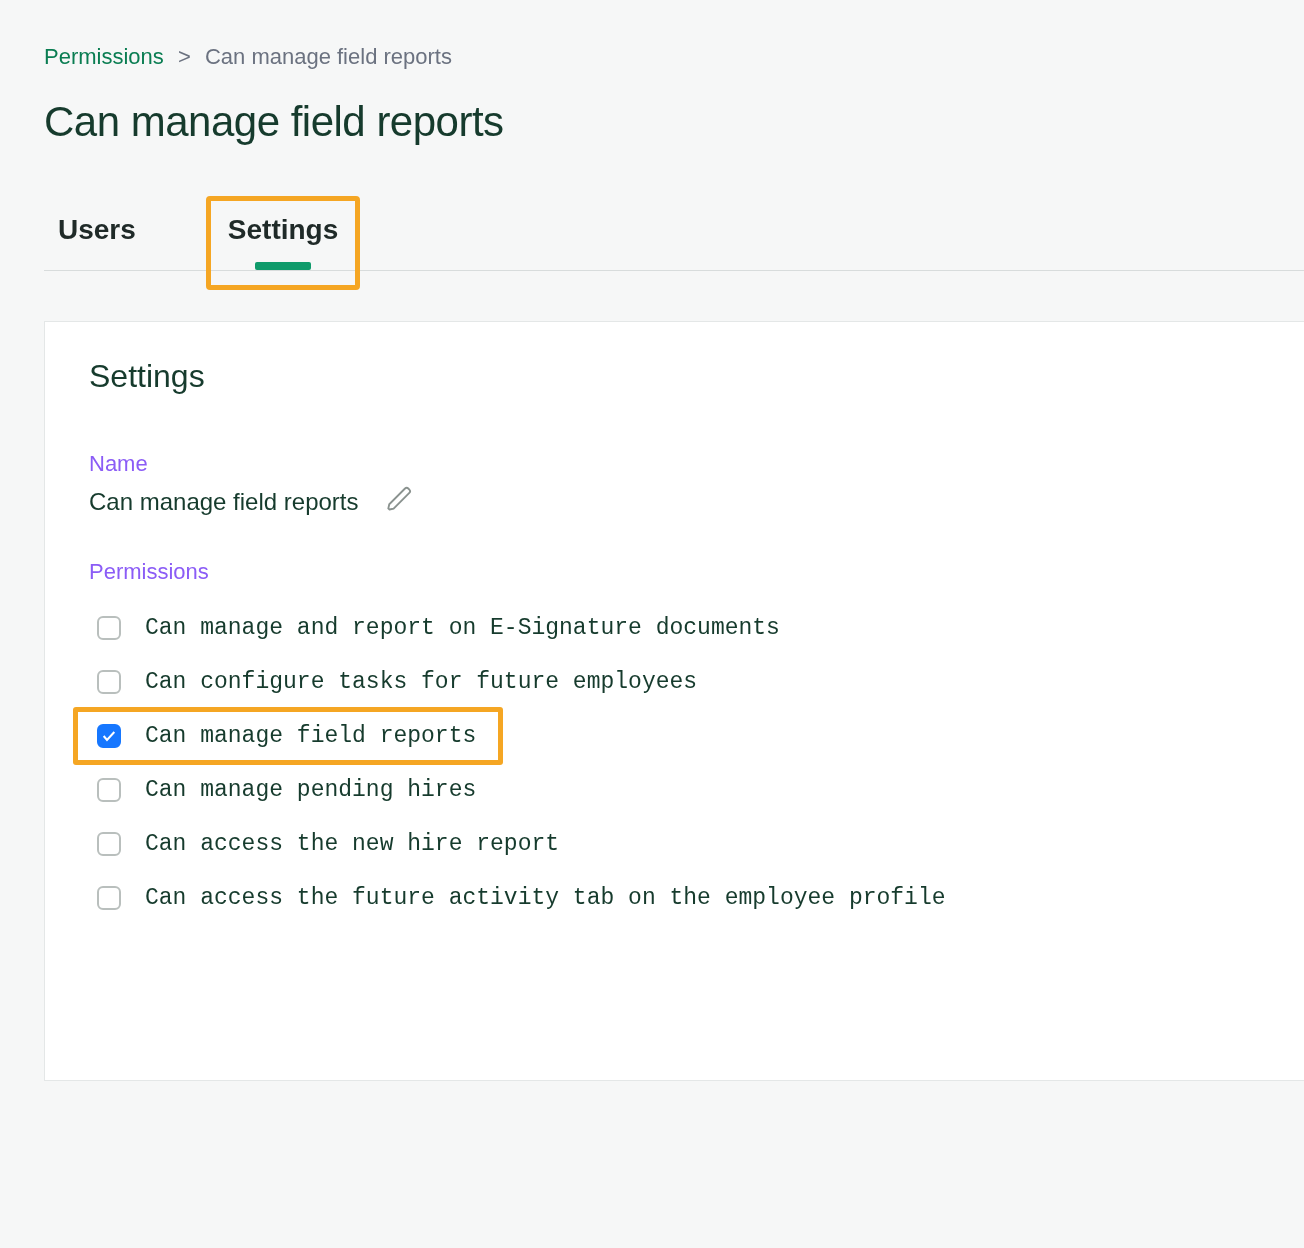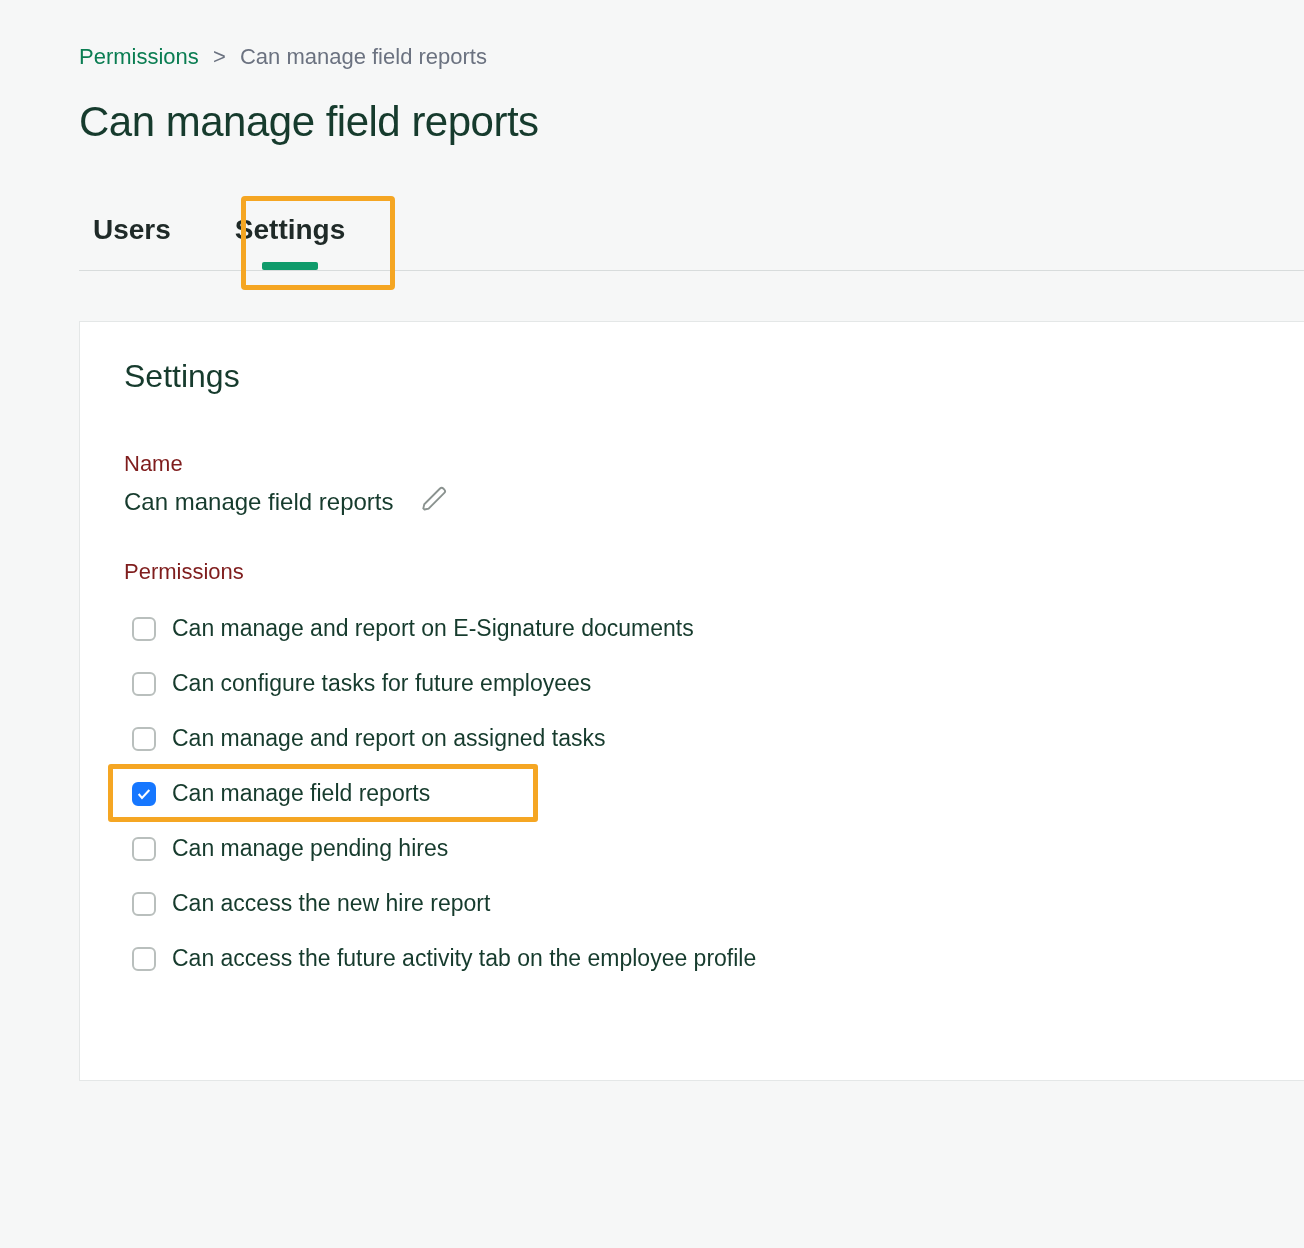--- a/index.html
+++ b/index.html
@@ -4,21 +4,20 @@
 <style>
   * { box-sizing: border-box; margin: 0; padding: 0; }
   body {
     font-family: -apple-system, BlinkMacSystemFont, "Segoe UI", Helvetica, Arial, sans-serif;
     background: #f6f7f7;
     color: #1a3a2e;
     width: 1304px;
   }
   .page {
     padding: 44px 0 0 44px;
-    margin-left: 35px;
   }
   .breadcrumb {
     font-size: 22px;
     color: #6b7280;
     margin-bottom: 28px;
   }
   .breadcrumb a {
     color: #0a7d52;
     text-decoration: none;
   }
@@ -31,21 +30,21 @@
   }
   h1.page-title {
     font-size: 42px;
     font-weight: 500;
     color: #163b2d;
     letter-spacing: -0.5px;
     margin-bottom: 56px;
   }
   .tabs {
     display: flex;
-    gap: 44px;
+    gap: 72px;
     border-bottom: 1px solid #d8dcdc;
     padding-left: 4px;
   }
   .tab {
     font-size: 28px;
     font-weight: 700;
     color: #1f2a28;
     padding: 12px 10px 24px 10px;
     position: relative;
     cursor: pointer;
@@ -77,21 +76,21 @@
     min-height: 760px;
   }
   .panel h2 {
     font-size: 32px;
     font-weight: 500;
     color: #163b2d;
     margin-bottom: 56px;
   }
   .field-label {
     font-size: 22px;
-    color: #7f1d1d;
+    color: #8b5cf6;
     margin-bottom: 8px;
   }
   .name-row {
     display: flex;
     align-items: center;
     gap: 28px;
     font-size: 24px;
     color: #163b2d;
     margin-bottom: 40px;
   }
@@ -101,24 +100,25 @@
     stroke: #8a928f;
     fill: none;
     stroke-width: 1.6;
   }
   .perm-list {
     margin-top: 16px;
   }
   .perm-row {
     display: flex;
     align-items: center;
-    gap: 16px;
+    gap: 24px;
     padding: 14px 8px;
     font-size: 23px;
     color: #163b2d;
+    font-family: Liberation Mono, monospace;
   }
   .perm-row .cb {
     width: 24px;
     height: 24px;
     border: 2px solid #b9bfbd;
     border-radius: 6px;
     background: #fff;
     display: inline-flex;
     align-items: center;
     justify-content: center;
@@ -189,24 +189,20 @@
       <div class="perm-row">
         <span class="cb"></span>
         <span>Can manage and report on E-Signature documents</span>
       </div>
 
       <div class="perm-row">
         <span class="cb"></span>
         <span>Can configure tasks for future employees</span>
       </div>
 
-      <div class="perm-row">
-        <span class="cb"></span>
-        <span>Can manage and report on assigned tasks</span>
-      </div>
 
       <div class="perm-row perm-row-highlight">
         <span class="hl"></span>
         <span class="cb checked">
           <svg viewBox="0 0 24 24">
               <polyline points="4 12 9 18 20 6"></polyline>
             </svg>
         </span>
         <span>Can manage field reports</span>
       </div>

